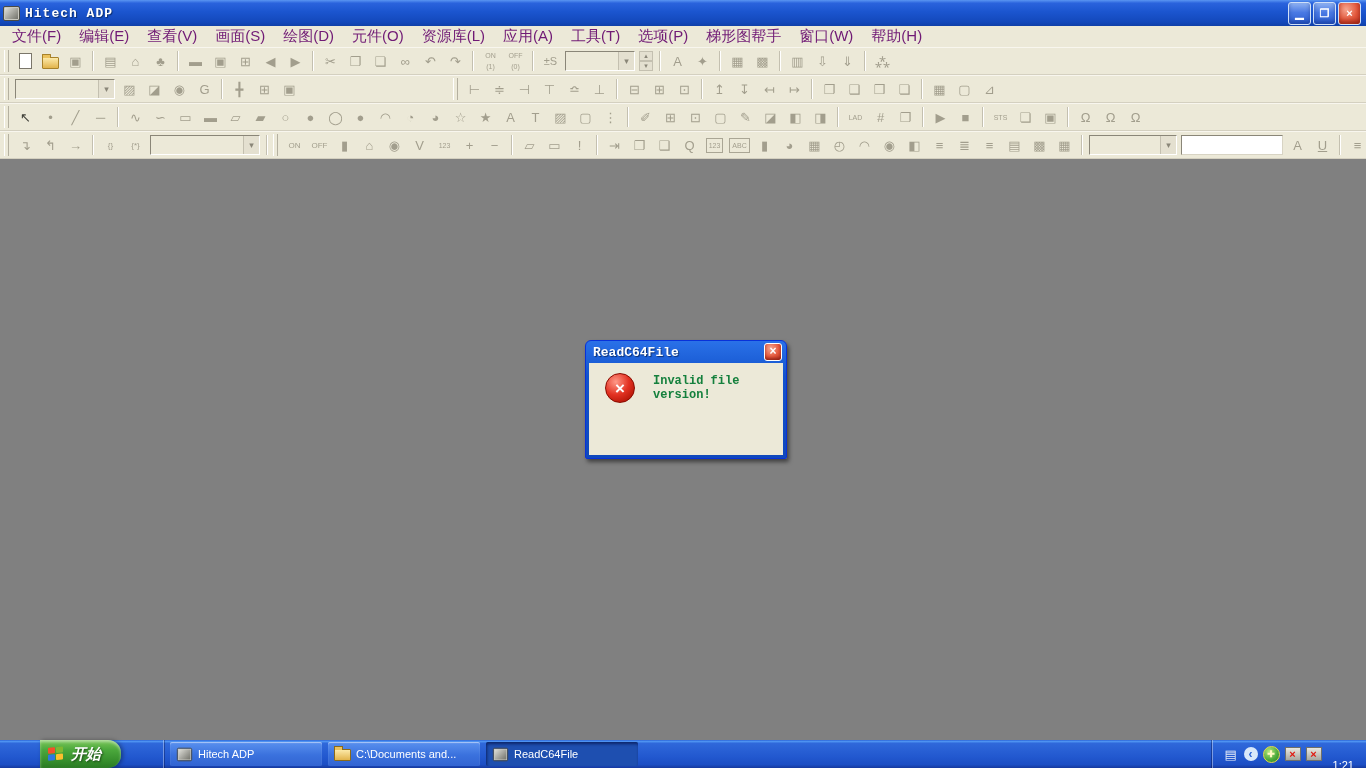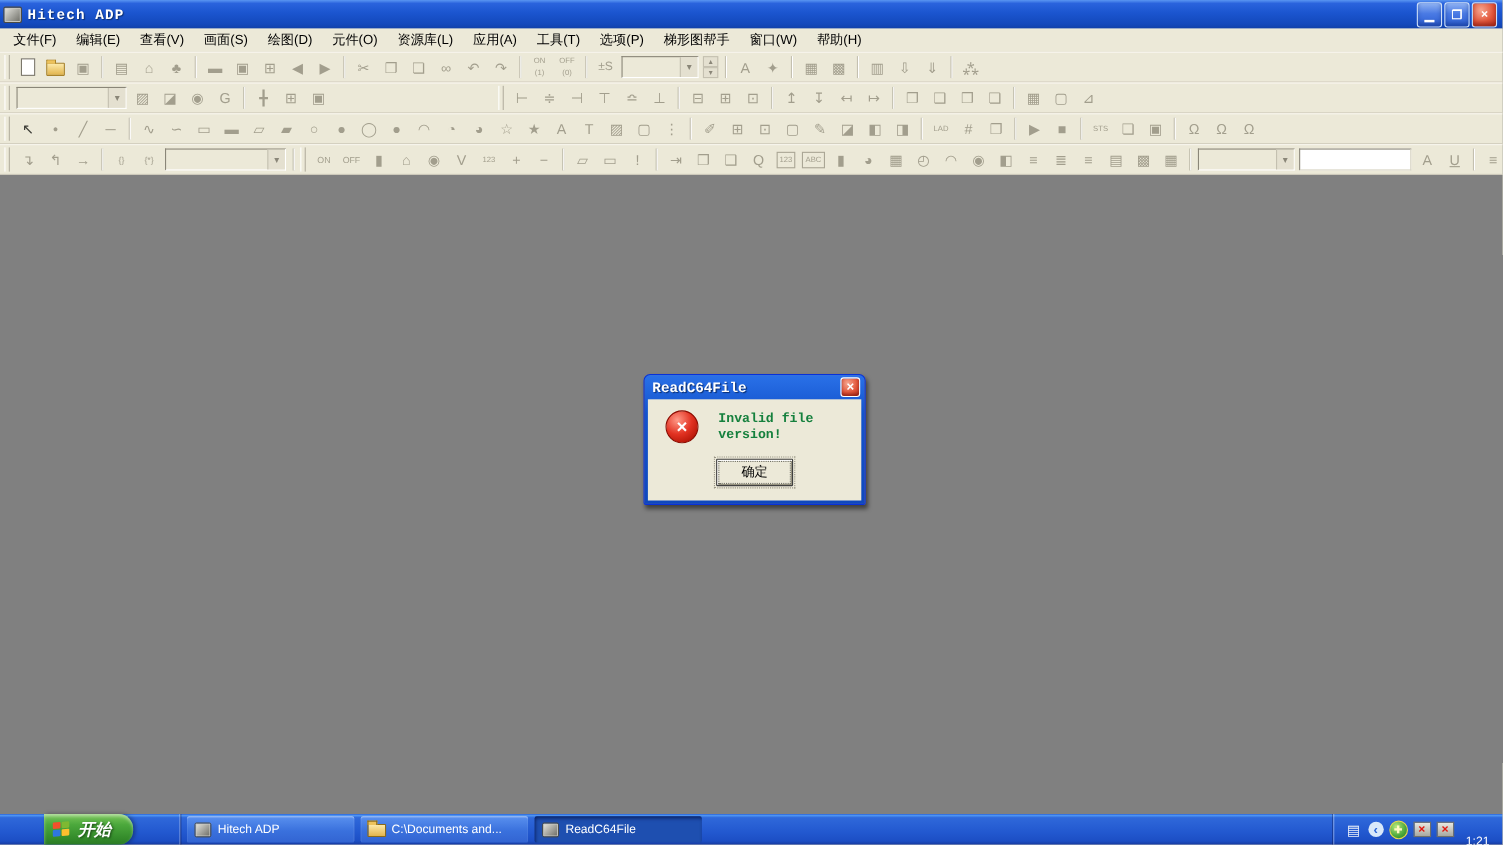--- a/index.html
+++ b/index.html
@@ -20,21 +20,21 @@
     background:linear-gradient(180deg,#8fb2f2 0%,#4a7ae4 45%,#2c5ed2 100%);
     color:#fff;font:bold 11px "Liberation Sans",sans-serif;
     display:flex;align-items:center;justify-content:center;
     box-shadow:inset 0 -3px 4px rgba(10,40,120,.45);}
   .win-btn.close{background:radial-gradient(circle at 35% 30%,#f5a58f,#e3573b 55%,#b83020);
     box-shadow:inset 0 -3px 4px rgba(120,20,10,.55);}
 
   
   .menubar{position:absolute;top:26px;left:0;right:0;height:21px;background:#ece9d8;
     display:flex;align-items:center;padding-left:3px;border-bottom:1px solid #d8d4c4;}
-  .menu-item{padding:2px 9px;font-size:12px;color:#000000;white-space:nowrap;}
+  .menu-item{padding:2px 9px;font-size:15px;color:#701a75;white-space:nowrap;}
 
   
   .toolbar-row{position:absolute;left:0;right:0;height:28px;background:#ece9d8;
     display:flex;align-items:center;padding:0 3px;box-sizing:border-box;
     border-top:1px solid #f8f6ee;border-bottom:1px solid #d4d0c0;overflow:hidden;}
   .tb-btn{width:23px;height:22px;margin:0 1px;flex:0 0 auto;border-radius:2px;
     display:flex;align-items:center;justify-content:center;color:#a29e8d;cursor:default;}
   .tb-btn.en{color:#3f3f38;}
   .tb-btn.boxed .glyph{border:1px solid #aaa695;padding:1px 2px;}
   .glyph{font-size:13px;line-height:11px;white-space:pre-line;text-align:center;}
@@ -637,25 +637,20 @@
     <span class="dlg-title-text">ReadC64File</span>
     <span class="dlg-close">×</span>
   </div>
   <div class="dlg-body">
     <div class="dlg-row">
       <span class="error-icon">
           <span class="error-x">×</span>
         </span>
       <span class="dlg-msg">Invalid file version!</span>
     </div>
-    <div class="dlg-btn-row">
-      <span class="ok-focus">
-        <button class="ok-button"><span class="ok-inner">确定</span></button>
-      </span>
-    </div>
   </div>
 </div>
 
 <div class="taskbar">
   <div class="start-btn">
     <span class="win-flag">
       <span id="fl-r" style="background: rgb(243, 81, 43);"></span>
         <span id="fl-g" style="background: rgb(126, 185, 50);"></span>
         <span id="fl-b" style="background: rgb(47, 119, 224);"></span>
         <span id="fl-y" style="background: rgb(253, 191, 46);"></span>

